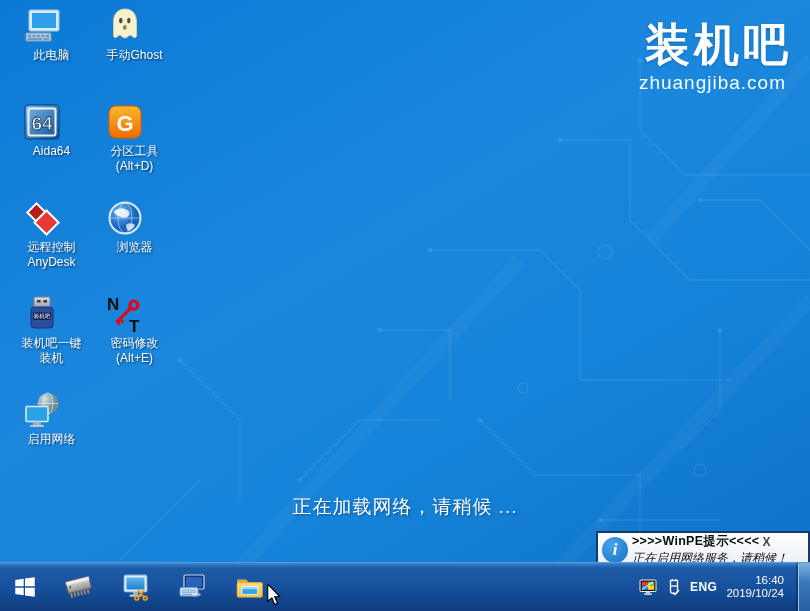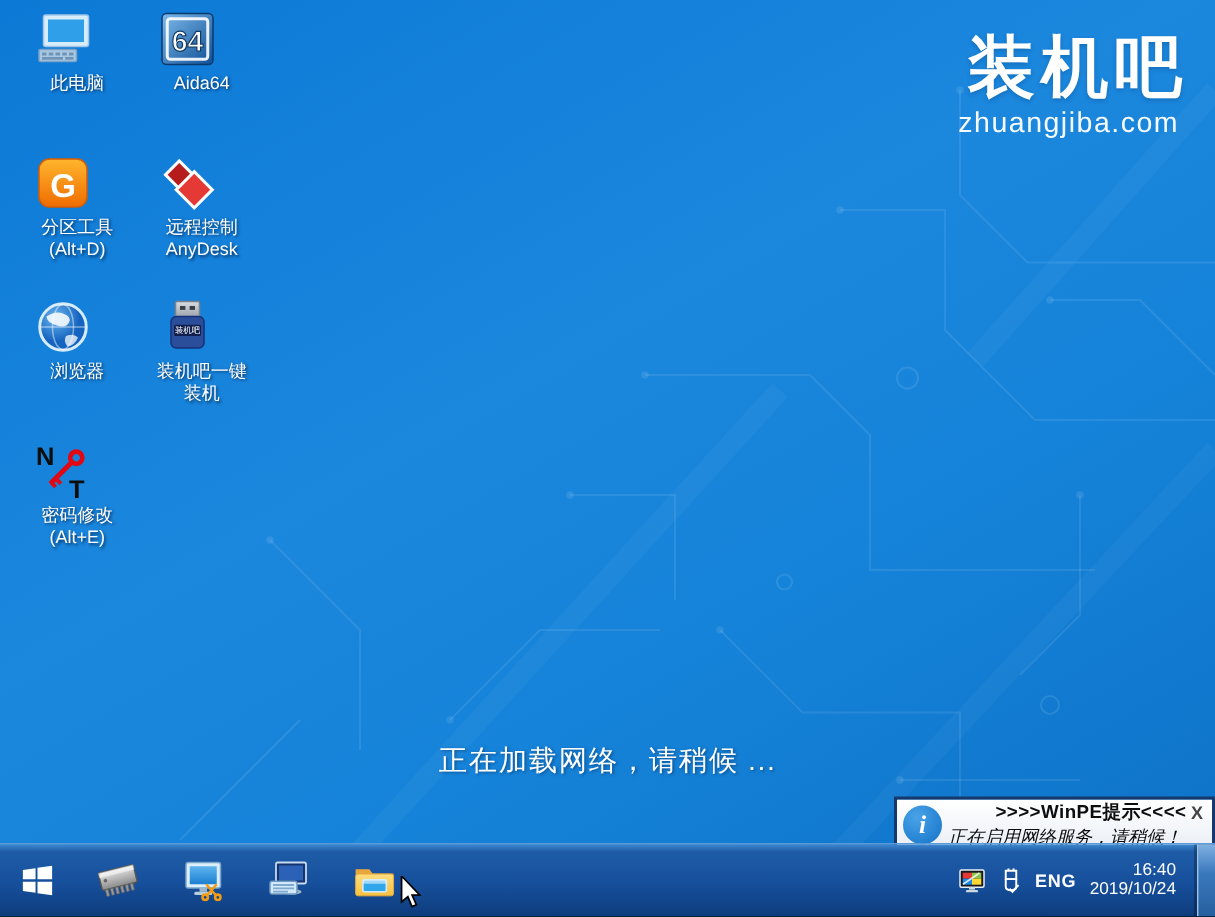--- a/index.html
+++ b/index.html
@@ -30,21 +30,21 @@
 
   
   .notify{position:absolute;right:0;bottom:42px;width:214px;height:38px;box-sizing:border-box;
     background:linear-gradient(#ffffff,#e9eef5);border:2px solid #15386e;
     display:flex;align-items:center;}
   .ninfo{flex:0 0 26px;width:26px;height:26px;border-radius:50%;margin:0 4px 0 4px;
     background:radial-gradient(circle at 35% 30%,#4aa3e8,#1272c8);
     color:#fff;font:italic bold 17px "Liberation Serif","DejaVu Serif",serif;
     display:flex;align-items:center;justify-content:center;}
   .ntext{flex:1;min-width:0;padding-right:3px;}
-  .nrow{display:flex;align-items:center;justify-content:flex-end;}
+  .nrow{display:flex;align-items:center;justify-content:flex-start;}
   .ntitle{font-size:12.5px;font-weight:bold;color:#0d0d0d;letter-spacing:.3px;white-space:nowrap;}
   .nclose{font-size:12px;font-weight:bold;color:#444;cursor:pointer;padding:0 3px;}
   .nmsg{font-size:12px;color:#0d0d0d;white-space:nowrap;font-style:italic;}
 
   
   .taskbar{position:absolute;left:0;bottom:0;width:100%;height:49px;box-sizing:border-box;
     background:linear-gradient(#3e87cf,#1e5ca8 10%,#164f9b 55%,#0e3c7c 100%);
     border-top:1px solid #5a9ad8;display:flex;align-items:stretch;}
   .tbtn{width:57px;display:flex;align-items:center;justify-content:center;cursor:pointer;}
   .tbtn.start{width:50px;}
@@ -123,20 +123,34 @@
             <rect x="21.5" y="32" width="5.5" height="1.8"></rect>
           </g>
         </svg>
       </div>
       <div class="lbl">
         <span>此电脑</span>
           <span></span>
       </div>
     </div>
 
+    <div class="dicon">
+      <div class="ic">
+        <svg width="40" height="40" viewBox="0 0 40 40">
+          <path d="M20,3c-7.5,0-11.5,5.5-11.5,12.5v13.5c0,3,2,3.4,4,1.6 1.8-1.7 2.8-1.7 4.6,0 1.9,1.8 4,1.8 5.8,0 1.8-1.7 2.8-1.7 4.6,0 2,1.8 4,1.4 4-1.6V15.5C31.5,8.5 27.5,3 20,3z" fill="#f7f2cd" stroke="#ded2a0" stroke-width="0.8"></path>
+          <ellipse cx="15.8" cy="14.5" rx="1.7" ry="2.8" fill="#4a4a3a"></ellipse>
+          <ellipse cx="23.8" cy="14.5" rx="1.7" ry="2.8" fill="#4a4a3a"></ellipse>
+          <ellipse cx="19.8" cy="21.5" rx="1.9" ry="2.4" fill="#8c855f"></ellipse>
+        </svg>
+      </div>
+      <div class="lbl">
+        <span>手动Ghost</span>
+          <span></span>
+      </div>
+    </div>
 
     <div class="dicon">
       <div class="ic">
         <svg width="40" height="40" viewBox="0 0 40 40">
           <defs>
               <linearGradient id="ag" x1="0" y1="0" x2="1" y2="1">
             <stop offset="0" stop-color="#7cb9ea"></stop>
                 <stop offset="1" stop-color="#0f4f96"></stop>
           </linearGradient>
             </defs>
@@ -240,20 +254,42 @@
             <path d="M20,27 h5 M20,31 h4" stroke-width="2.6"></path>
           </g>
         </svg>
       </div>
       <div class="lbl">
         <span>密码修改</span>
           <span>(Alt+E)</span>
       </div>
     </div>
 
+    <div class="dicon col1">
+      <div class="ic">
+        <svg width="40" height="40" viewBox="0 0 40 40">
+          <defs>
+              <radialGradient id="ng" cx="35%" cy="30%">
+            <stop offset="0" stop-color="#cfe3e8"></stop>
+                <stop offset="1" stop-color="#6d8d98"></stop>
+          </radialGradient>
+            </defs>
+          <circle cx="26" cy="13.5" r="10.5" fill="url(#ng)"></circle>
+          <ellipse cx="26" cy="13.5" rx="4.8" ry="10.5" fill="none" stroke="rgba(255,255,255,.55)"></ellipse>
+          <path d="M15.5,13.5 h21" stroke="rgba(255,255,255,.55)" fill="none"></path>
+          <rect x="4" y="16.5" width="22" height="15" rx="1" fill="#29a3e6" stroke="#dfe9f2" stroke-width="1.6"></rect>
+          <path d="M12,31.5 h6 l1.4,3.5 h-8.8z" fill="#9fb3c4"></path>
+          <rect x="8" y="35" width="14" height="2" rx="1" fill="#b9c8d4"></rect>
+        </svg>
+      </div>
+      <div class="lbl">
+        <span>启用网络</span>
+          <span></span>
+      </div>
+    </div>
   </div>
 
   <div class="loading">正在加载网络，请稍候 ...</div>
 
   <div class="notify">
     <div class="ninfo">i</div>
     <div class="ntext">
       <div class="nrow">
         <span class="ntitle">&gt;&gt;&gt;&gt;WinPE提示&lt;&lt;&lt;&lt;</span>
         <span class="nclose">X</span>

